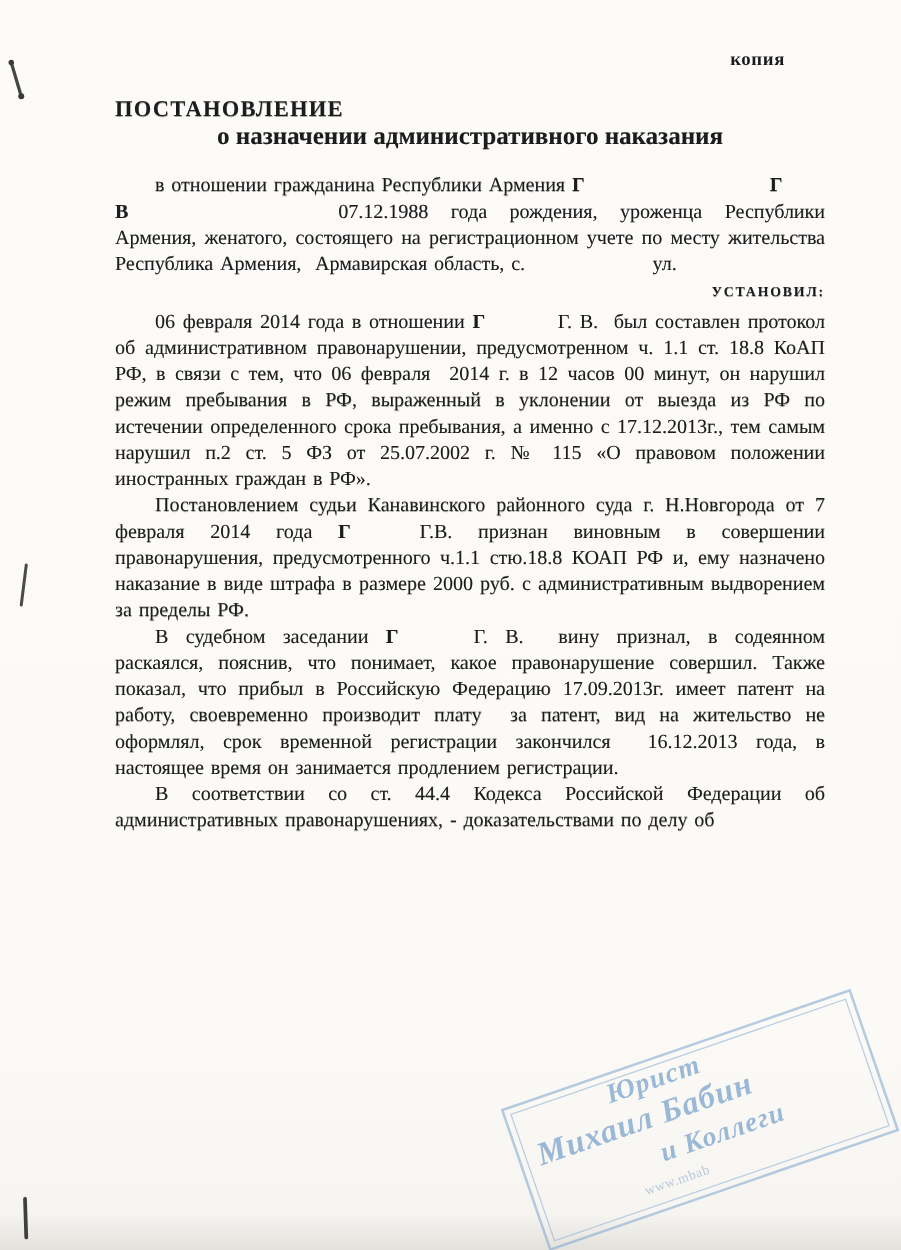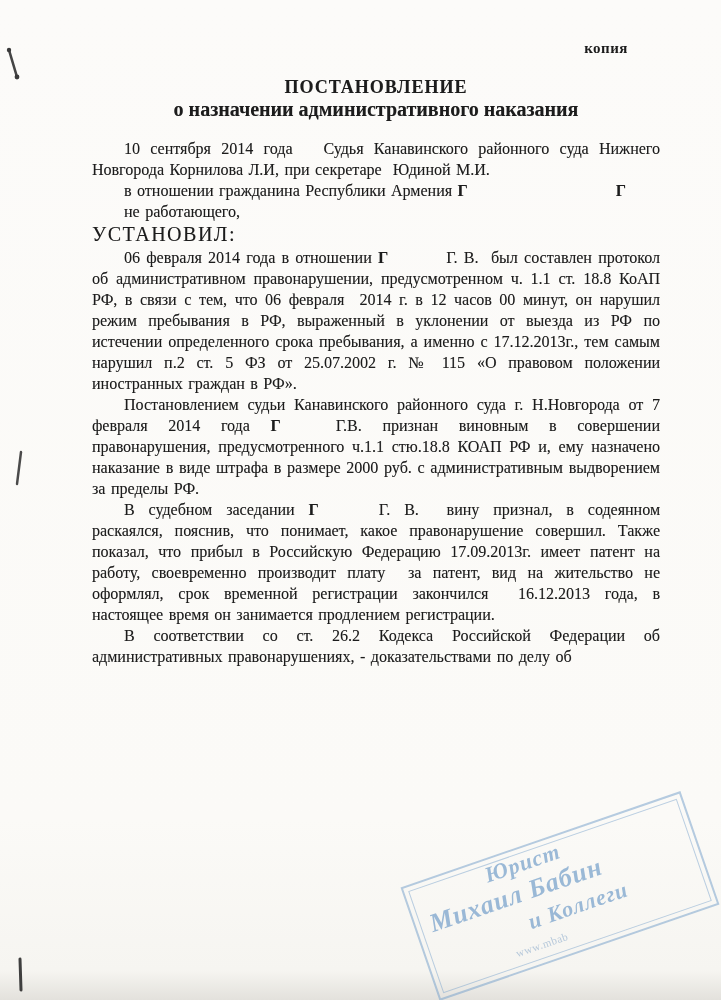--- a/index.html
+++ b/index.html
@@ -20,36 +20,36 @@
     position:absolute;top:40px;right:93px;
     font-weight:bold;font-size:15px;letter-spacing:0.5px;
   }
   .text-block{
     position:absolute;left:92px;top:76px;width:568px;
     z-index:2;
     font-size:16px;line-height:21px;
     text-shadow:0.25px 0.25px 0 rgba(20,20,20,0.35);
   }
   .doc-title{
-    margin:0;text-align:center;font-weight:bold;
+    margin:0;text-align:left;font-weight:bold;
     font-size:18px;letter-spacing:1px;line-height:22px;
   }
   .doc-subtitle{
     margin:0 0 0 0;text-align:center;font-weight:bold;
     font-size:20px;line-height:22px;
   }
   .paras{margin-top:18px;}
   .para{
     margin:0;text-align:justify;
     word-spacing:1.5px;
   }
   .para.indent{text-indent:32px;}
   .heading{
-    margin:2px 0 2px 0;text-align:left;font-weight:normal;
-    font-size:20px;letter-spacing:1.5px;
+    margin:2px 0 2px 0;text-align:right;font-weight:bold;
+    font-size:11px;letter-spacing:1.5px;
   }
   .b{font-weight:bold;}
   .gap{display:inline-block;height:2px;}
   
   .stamp{
     position:absolute;left:412px;top:836px;width:292px;height:116px;
     transform:rotate(-19deg);transform-origin:50% 50%;
     z-index:1;
     border:2px solid rgba(125,165,205,0.65);
     opacity:0.85;
@@ -77,28 +77,27 @@
 <body>
 
 <div class="page">
 
   <div class="copy-label">копия</div>
 
   <div class="text-block">
     <p class="doc-title">ПОСТАНОВЛЕНИЕ</p>
     <p class="doc-subtitle">о назначении административного наказания</p>
     <div class="paras">
-        <p class="para indent"><span>10 сентября 2014 года&nbsp;&nbsp; Судья Канавинского районного суда Нижнего Новгорода Корнилова Л.И, при секретаре&nbsp; Юдиной М.И.</span></p>
         <p class="para indent"><span>в отношении гражданина Республики Армения </span><span class="b">Г</span><span class="gap" style="width: 148px;"></span><span class="b">Г</span></p>
-        <p class="para indent"><span>не работающего,</span></p>
+        <p class="para"><span class="b">В</span><span class="gap" style="width: 168px;"></span><span>07.12.1988 года рождения, уроженца Республики Армения, женатого, состоящего на регистрационном учете по месту жительства Республика Армения,&nbsp; Армавирская область, с.</span><span class="gap" style="width: 102px;"></span><span>ул.</span></p>
         <p class="heading">УСТАНОВИЛ:</p>
         <p class="para indent"><span>06 февраля 2014 года в отношении </span><span class="b">Г</span><span class="gap" style="width: 58px;"></span><span>Г. В.&nbsp; был составлен протокол об административном правонарушении, предусмотренном ч. 1.1 ст. 18.8 КоАП РФ, в связи с тем, что 06 февраля&nbsp; 2014 г. в 12 часов 00 минут, он нарушил режим пребывания в РФ, выраженный в уклонении от выезда из РФ по истечении определенного срока пребывания, а именно с 17.12.2013г., тем самым нарушил п.2 ст. 5 ФЗ от 25.07.2002 г. № 115 «О правовом положении иностранных граждан в РФ».</span></p>
         <p class="para indent"><span>Постановлением судьи Канавинского районного суда г. Н.Новгорода от 7 февраля 2014 года </span><span class="b">Г</span><span class="gap" style="width: 55px;"></span><span>Г.В. признан виновным в совершении правонарушения, предусмотренного ч.1.1 стю.18.8 КОАП РФ и, ему назначено наказание в виде штрафа в размере 2000 руб. с административным выдворением за пределы РФ.</span></p>
         <p class="para indent"><span>В судебном заседании </span><span class="b">Г</span><span class="gap" style="width: 60px;"></span><span>Г. В.&nbsp; вину признал, в содеянном раскаялся, пояснив, что понимает, какое правонарушение совершил. Также показал, что прибыл в Российскую Федерацию 17.09.2013г. имеет патент на работу, своевременно производит плату&nbsp; за патент, вид на жительство не оформлял, срок временной регистрации закончился&nbsp; 16.12.2013 года, в настоящее время он занимается продлением регистрации.</span></p>
-        <p class="para indent"><span>В соответствии со ст. 26.2 Кодекса Российской Федерации об административных правонарушениях, - доказательствами по делу об</span></p>
+        <p class="para indent"><span>В соответствии со ст. 44.4 Кодекса Российской Федерации об административных правонарушениях, - доказательствами по делу об</span></p>
       </div>
   </div>
 
   <div class="stamp">
     <div class="stamp-inner"></div>
     <div class="stamp-text stamp-line1">Юрист</div>
     <div class="stamp-text stamp-line2">Михаил Бабин</div>
     <div class="stamp-text stamp-line3">и Коллеги</div>
     <div class="stamp-text stamp-url">www.mbab</div>
   </div>

